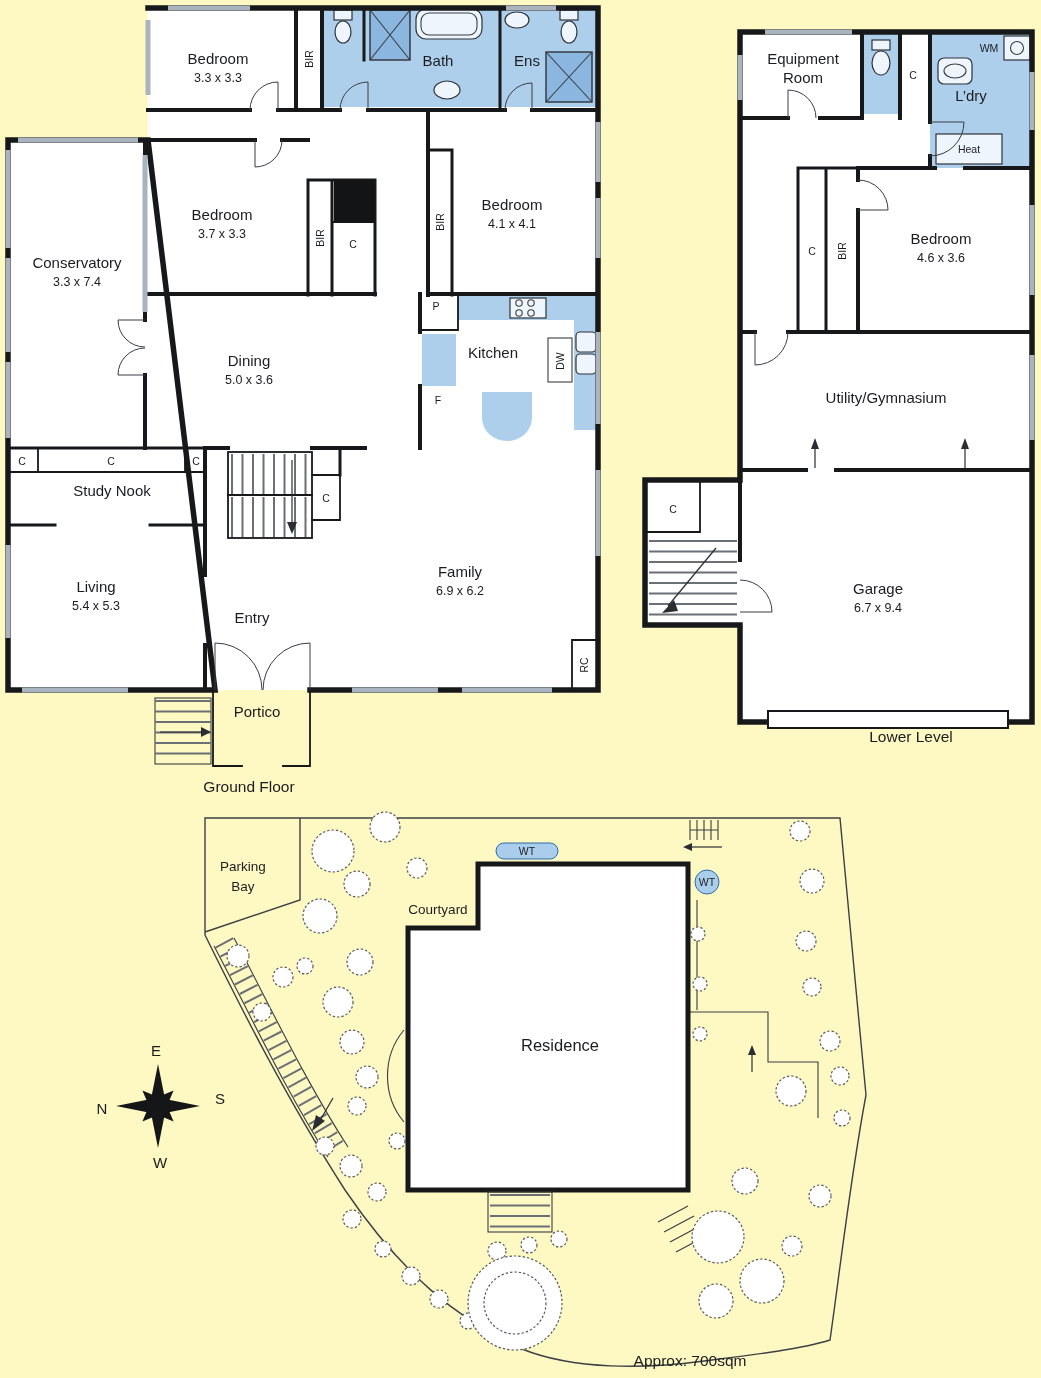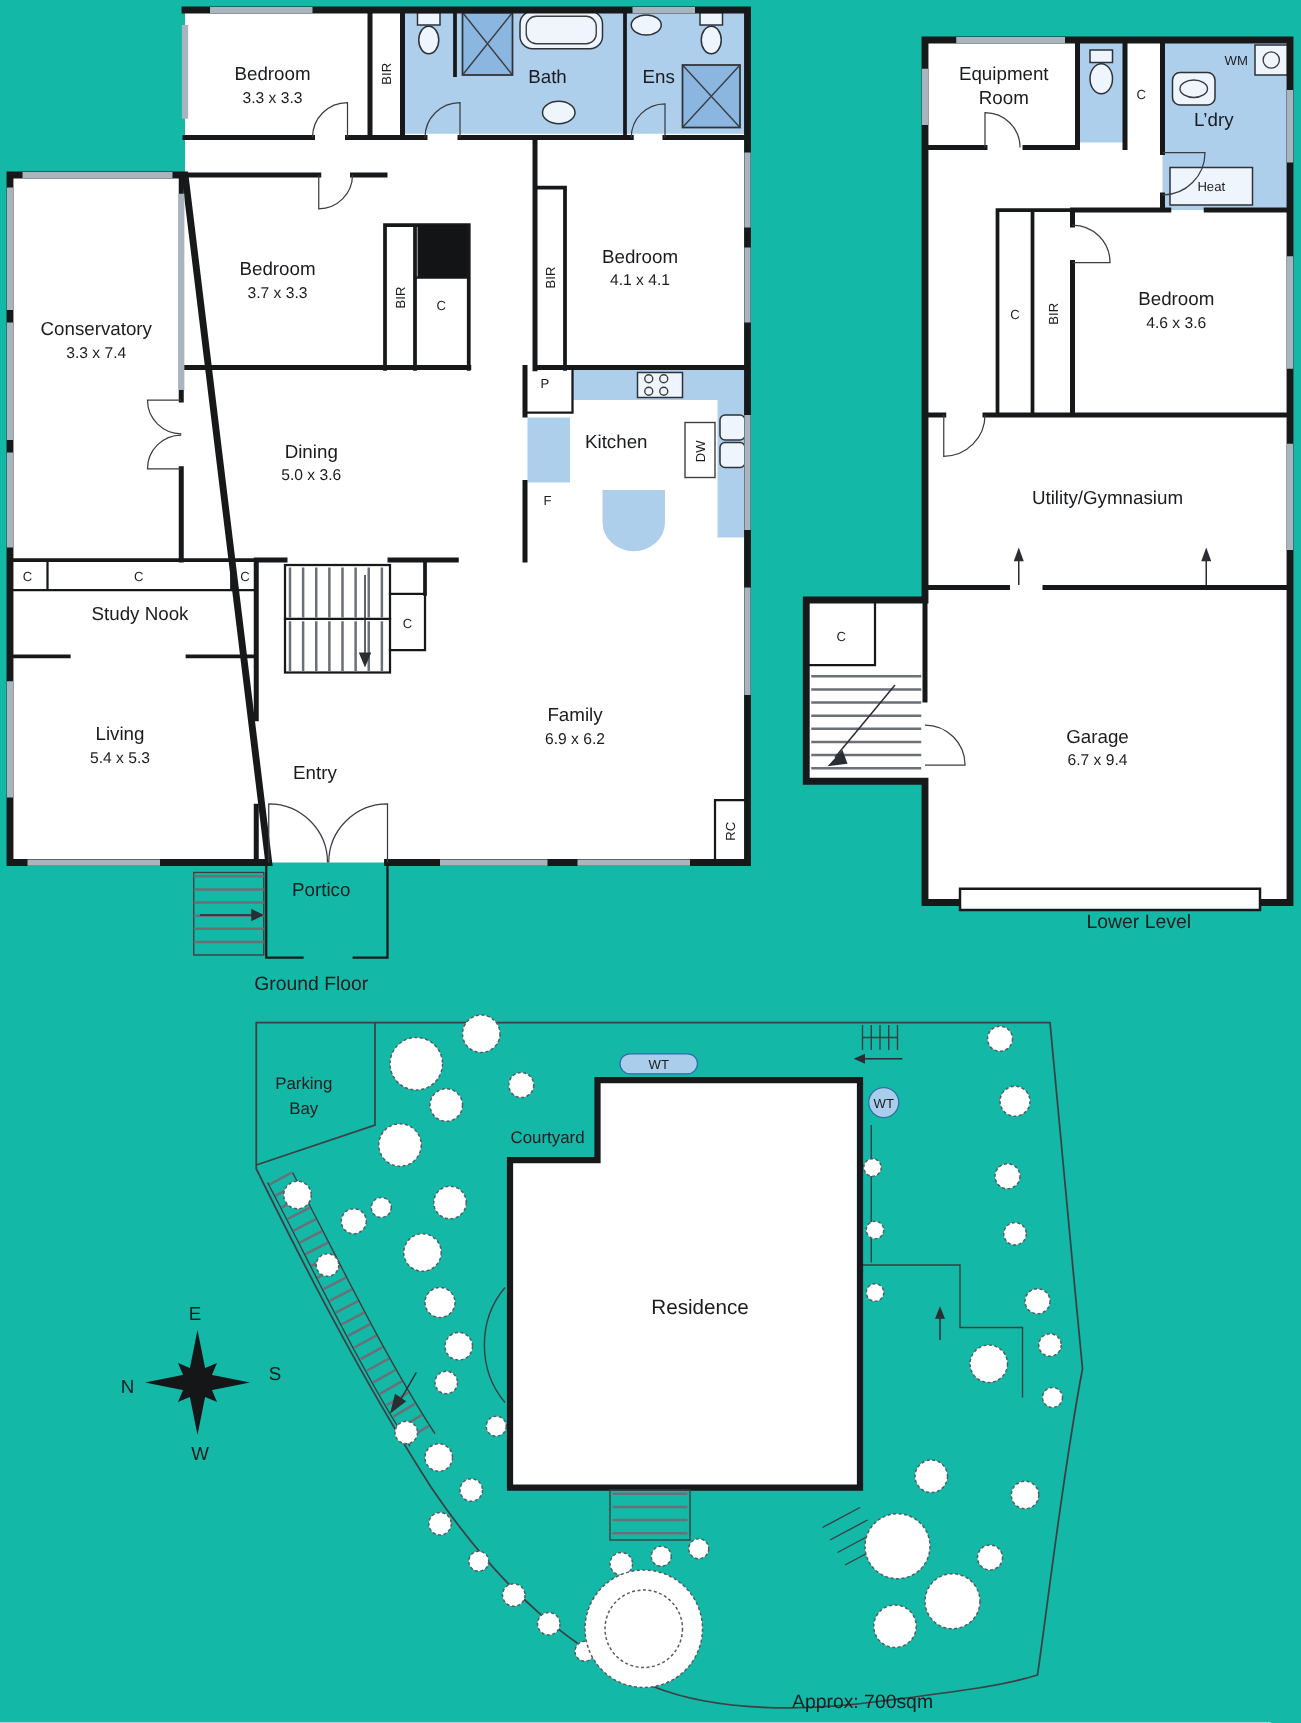--- a/index.html
+++ b/index.html
@@ -1,16 +1,16 @@
 <!DOCTYPE html>
 <html><head>
 <meta charset="utf-8">
 <style>
   html,body{margin:0;padding:0;background:#fff}
-  .canvas{position:relative;width:1041px;height:1378px;background:#14b8a6;font-family:"Liberation Sans",sans-serif}
+  .canvas{position:relative;width:1041px;height:1378px;background:#fef9c3;font-family:"Liberation Sans",sans-serif}
   svg{position:absolute;left:0;top:0}
   svg text{fill:#1b1c1f;font-family:"Liberation Sans",sans-serif}
   .rl{font-size:15px;text-anchor:middle}
   .dm{font-size:12.5px;text-anchor:middle}
   .ab{font-size:10.5px;text-anchor:middle}
   .cp{font-size:15.5px;text-anchor:middle}
   .sm{font-size:13.5px;text-anchor:middle}
   .w5{stroke:#17181a;stroke-width:5.5;fill:none;stroke-linecap:square}
   .w4{stroke:#17181a;stroke-width:4;fill:none;stroke-linecap:square}
   .w3{stroke:#17181a;stroke-width:3;fill:none;stroke-linecap:square}

